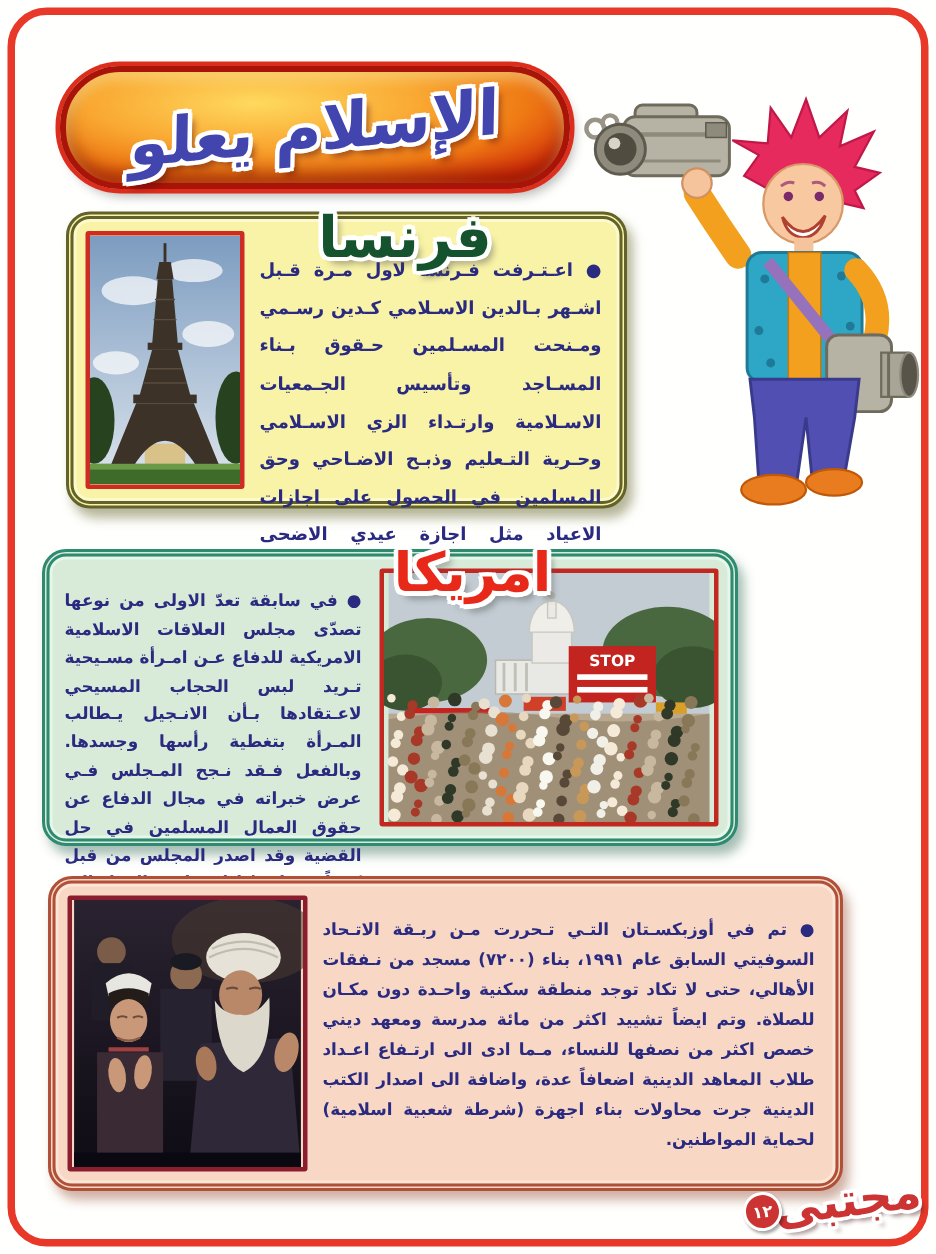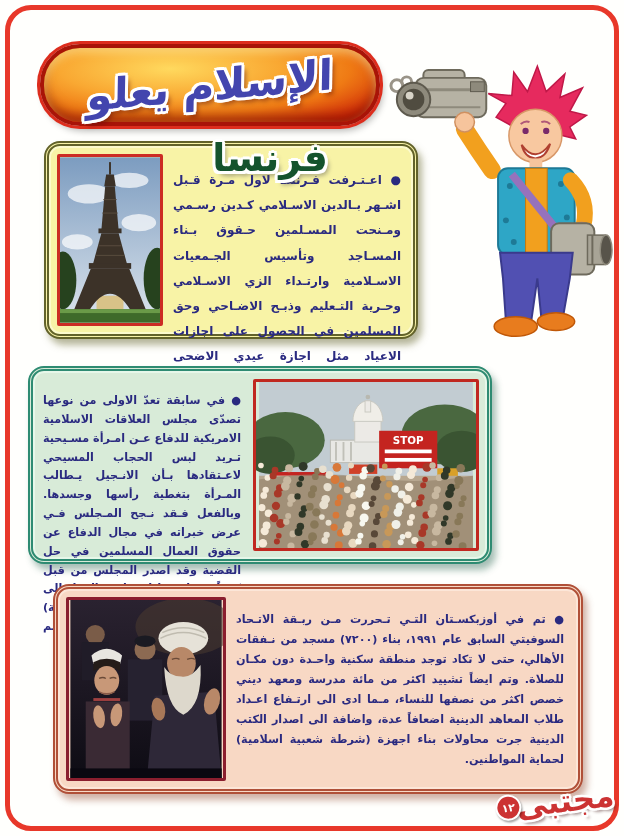--- a/index.html
+++ b/index.html
@@ -38,21 +38,21 @@
   .box{position:absolute;border-radius:16px;z-index:2;display:flex;padding:8px;gap:8px;box-sizing:border-box;}
   .box-france{
     left:44px;top:141px;width:374px;height:198px;background:#f8f3a6;
     border:5px double #62622a;box-shadow:4px 6px 7px rgba(110,110,55,.5), inset 0 0 0 2px rgba(255,255,230,.6);
   }
   .box-america{
     left:28px;top:366px;width:464px;height:198px;background:#d8ebd8;
     border:5px double #2e8b72;box-shadow:4px 6px 7px rgba(40,100,80,.42), inset 0 0 0 2px rgba(240,255,245,.6);
   }
   .box-uzbek{
-    left:53px;top:584px;width:530px;height:210px;background:#f8d8c4;
+    left:32px;top:584px;width:530px;height:210px;background:#f8d8c4;
     border:5px double #b05038;box-shadow:4px 6px 7px rgba(150,80,55,.45), inset 0 0 0 2px rgba(255,240,230,.6);
   }
   .photo{flex:0 0 auto;border-radius:2px;overflow:hidden;text-align:center;}
   .photo svg{display:block;}
   .photo-eiffel{width:106px;height:172px;border:3px solid #cc2c24;box-sizing:border-box;}
   .photo-capitol{width:226px;height:172px;border:3px solid #c02820;box-sizing:border-box;}
   .photo-uzbek{width:160px;height:184px;border:3px solid #8b1e2e;box-sizing:border-box;}
   .body-text{
     flex:1 1 auto;direction:rtl;text-align:justify;color:#2a2a80;font-weight:bold;
   }
@@ -179,20 +179,21 @@
           <line x1="40" y1="92" x2="64" y2="92"></line>
             <line x1="37" y1="102" x2="67" y2="102"></line>
         </g>
         <rect x="0" y="158" width="104" height="14" fill="#3e6a2a"></rect>
         <rect x="0" y="158" width="104" height="4" fill="#6a9a48"></rect>
       </svg>
     </div>
     <p class="body-text body-france">● اعـتـرفت فـرنسا لاول مـرة قـبل اشـهر بـالدين الاسـلامي كـدين رسـمي ومـنحت المسـلمين حـقوق بـناء المسـاجد وتأسيس الجـمعيات الاسـلامية وارتـداء الزي الاسـلامي وحـرية التـعليم وذبـح الاضـاحي وحق المسلمين في الحصول على اجازات الاعياد مثل اجازة عيدي الاضحى والفطر.</p>
   </section>
 
+  <h2 class="hdr hdr-america">امريكا</h2>
   <section class="box box-america">
     <p class="body-text body-america">● في سابقة تعدّ الاولى من نوعها تصدّى مجلس العلاقات الاسلامية الامريكية للدفاع عـن امـرأة مسـيحية تـريد لبس الحجاب المسيحي لاعـتقادها بـأن الانـجيل يـطالب المـرأة بتغطية رأسها وجسدها. وبالفعل فـقد نـجح المـجلس فـي عرض خبراته في مجال الدفاع عن حقوق العمال المسلمين في حل القضية وقد اصدر المجلس من قبل كتيباً بعنوان (دليل صاحب العمل الى الممارسات الديـنية الاسـلامية) لتـوعية صاحب العمل غير المسلم في احتياجات العامل المسلم.</p>
     <div class="photo photo-capitol">
       <svg viewBox="0 0 228 177" width="220" height="166">
         <rect width="228" height="177" fill="#c2ccd2"></rect>
         <ellipse cx="28" cy="62" rx="42" ry="30" fill="#4a6840"></ellipse>
         <ellipse cx="198" cy="56" rx="46" ry="32" fill="#4a6840"></ellipse>
         <ellipse cx="12" cy="78" rx="26" ry="20" fill="#3a5432"></ellipse>
         <ellipse cx="216" cy="74" rx="28" ry="22" fill="#3a5432"></ellipse>
 

